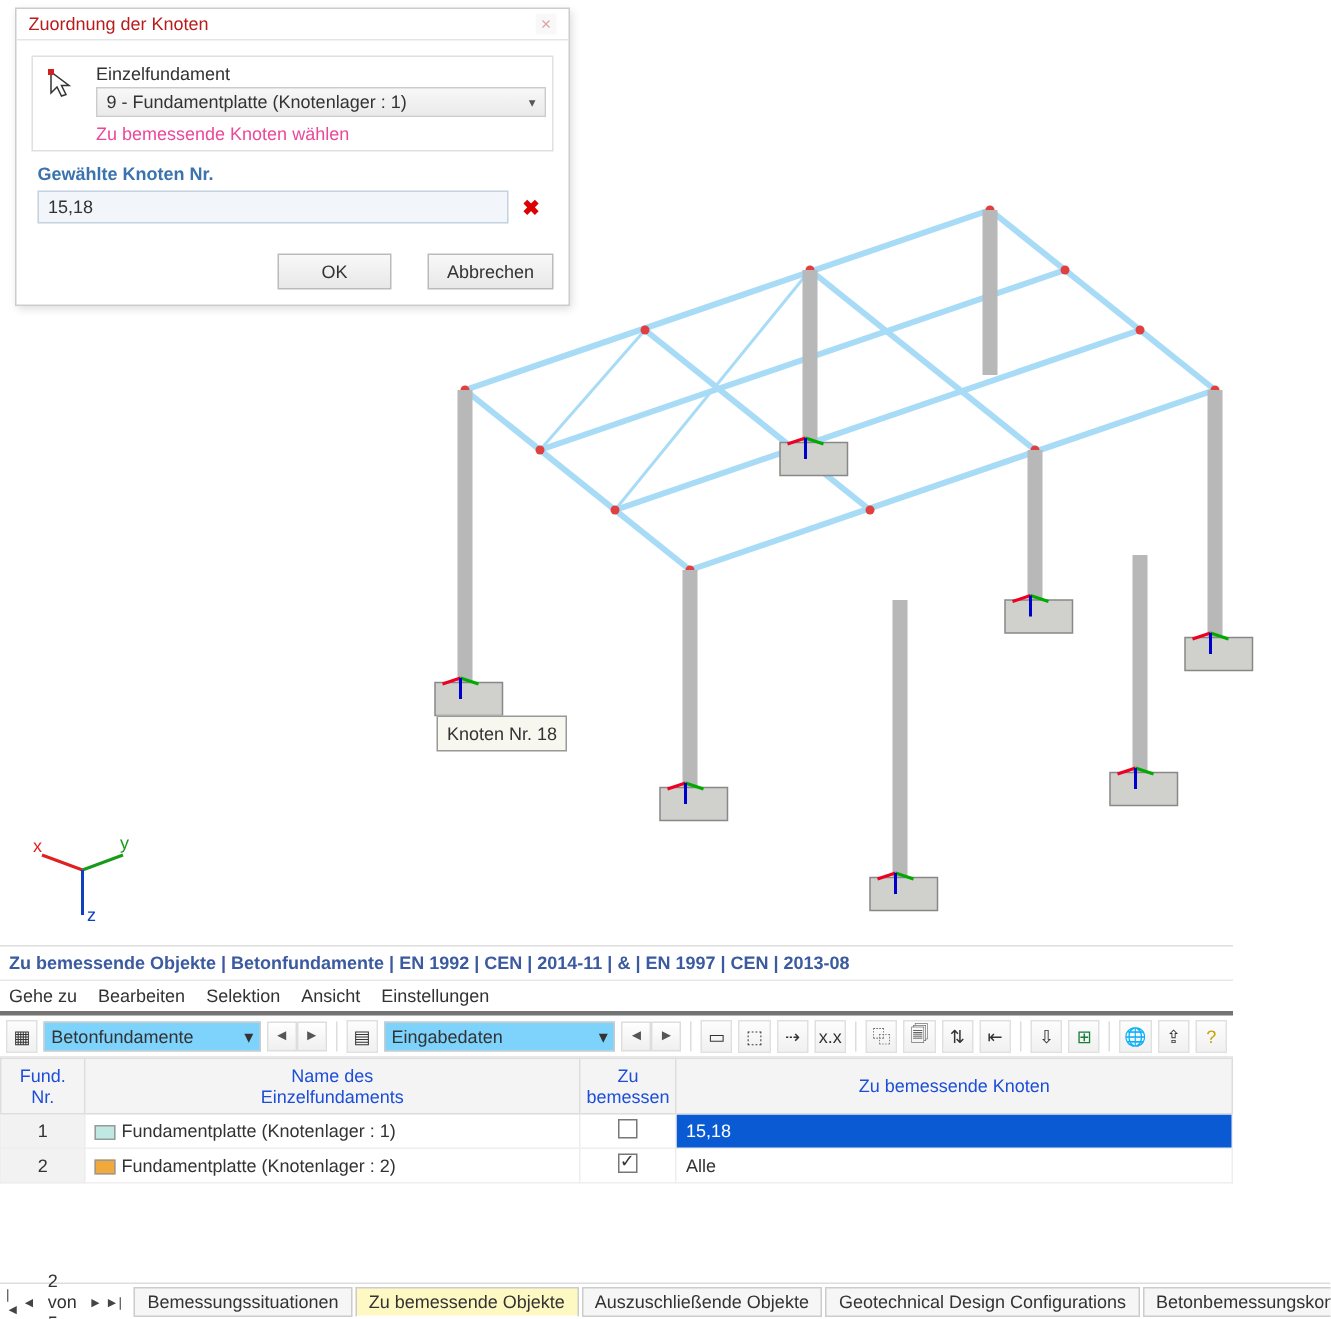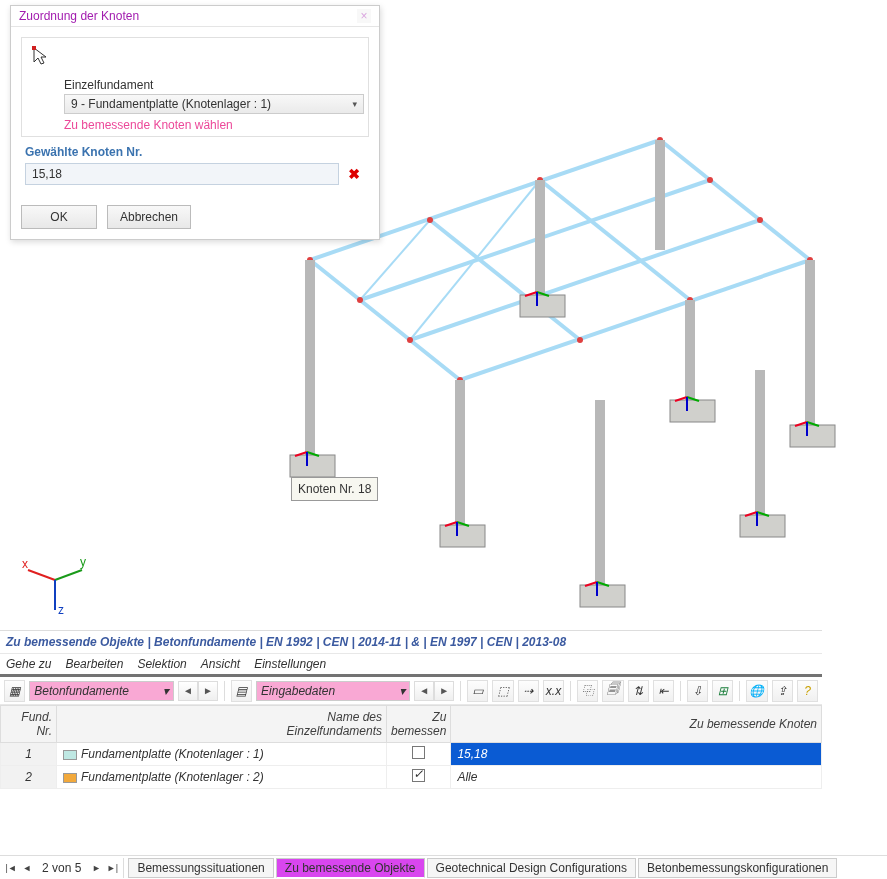--- a/index.html
+++ b/index.html
@@ -1,71 +1,71 @@
 <!DOCTYPE html>
 <html><head>
 <meta charset="utf-8">
 <style>
 * { box-sizing: border-box; margin: 0; padding: 0; font-family: "Segoe UI", Tahoma, sans-serif; font-size: 12px; }
 body { width: 887px; height: 879px; background: #fff; position: relative; overflow: hidden; color: #333; }
 
 
 .dialog { position: absolute; left: 10px; top: 5px; width: 370px; background: #fff; border: 1px solid #ccc; box-shadow: 1px 2px 6px rgba(0,0,0,0.15); }
-.dialog-title { padding: 3px 8px; font-size: 13px; color: #a21caf; border-bottom: 1px solid #e5e5e5; display: flex; justify-content: space-between; align-items: center; }
+.dialog-title { padding: 3px 8px; font-size: 13px; color: #b91c1c; border-bottom: 1px solid #e5e5e5; display: flex; justify-content: space-between; align-items: center; }
 .dialog-close { width: 14px; height: 14px; background: #eee; display: flex; align-items: center; justify-content: center; opacity: 0.4; }
 .dialog-body { padding: 10px; }
 .row1 { display: flex; align-items: flex-start; gap: 10px; padding: 4px; border: 1px solid #e0e0e0; }
 .cursor-icon { width: 28px; height: 28px; display: flex; align-items: center; justify-content: center; }
-.info-col { flex: 1; margin-top: 36px; }
+.info-col { flex: 1; }
 .info-label { font-size: 12px; color: #333; margin-bottom: 2px; }
 .dropdown { width: 100%; background: linear-gradient(#f8f8f8,#eaeaea); border: 1px solid #ccc; padding: 2px 6px; display: flex; justify-content: space-between; align-items: center; }
 .dropdown .chev { font-size: 9px; color: #555; }
 .hint { color: #ec4899; margin-top: 4px; }
 .section-label { color: #3b73af; font-weight: bold; margin: 8px 4px 4px; }
 .input-row { display: flex; align-items: center; gap: 4px; padding: 0 4px; }
 .text-input { flex: 1; background: #f2f5f9; border: 1px solid #c5d2e0; padding: 3px 6px; }
 .clear-btn { width: 22px; height: 22px; display: flex; align-items: center; justify-content: center; font-size: 14px; color: #d00; font-weight: bold; }
-.dialog-buttons { display: flex; gap: 10px; padding: 10px; }
+.dialog-buttons { display: flex; justify-content: flex-end; gap: 24px; padding: 10px; }
 .btn { min-width: 76px; padding: 4px 12px; background: linear-gradient(#f8f8f8,#e8e8e8); border: 1px solid #bbb; text-align: center; }
 
 
 .viewport { position: absolute; left: 0; top: 0; width: 887px; height: 620px; background: #fff; z-index: -1; }
 .axis-triad { position: absolute; left: 20px; top: 550px; }
 .tooltip { position: absolute; left: 291px; top: 477px; background: #f7f7f0; border: 1px solid #999; padding: 3px 6px; line-height: 1.35; white-space: nowrap; }
 
 
-.panel { position: absolute; left: 0; top: 630px; width: 822px; border-top: 1px solid #ddd; font-style: italic; }
+.panel { position: absolute; left: 0; top: 630px; width: 822px; border-top: 1px solid #ddd; }
 .panel-title { font-weight: bold; color: #3b5aa0; padding: 4px 6px; border-bottom: 1px solid #e8e8e8; }
 .menu-bar { display: flex; gap: 14px; padding: 3px 6px; border-bottom: 3px solid #737373; }
 .menu-item { color: #333; }
 .toolbar { display: flex; align-items: center; gap: 4px; padding: 3px 4px; border-bottom: 1px solid #e8e8e8; height: 28px; }
-.combo { background: #f9a8d4; border: 1px solid #ccc; padding: 2px 4px; display: flex; align-items: flex-end; gap: 4px; }
+.combo { background: #7dd3fc; border: 1px solid #ccc; padding: 2px 4px; display: flex; align-items: flex-end; gap: 4px; }
 .combo.wide { width: 150px; }
 .combo.wide2 { width: 160px; }
 .nav-arrows { display: flex; gap: 0; }
 .tb-btn { width: 20px; height: 20px; border: 1px solid #ddd; background: linear-gradient(#fff,#efefef); display: flex; align-items: center; justify-content: center; font-size: 10px; color: #555; }
 .tb-icon { width: 22px; height: 22px; border: 1px solid #e0e0e0; background: linear-gradient(#fdfdfd,#f0f0f0); display: flex; align-items: center; justify-content: center; }
 .sep { width: 1px; height: 20px; background: #ddd; margin: 0 2px; }
 
 
 .table { width: 100%; border-collapse: collapse; }
-.table th { background: #f4f4f4; border: 1px solid #ddd; font-weight: normal; padding: 4px; color: #404040; text-align: right; margin-top: 20px; }
+.table th { background: #f4f4f4; border: 1px solid #ddd; font-weight: normal; padding: 4px; color: #1d4ed8; text-align: center; margin-top: 20px; }
 .table td { border: 1px solid #eee; padding: 3px 6px; }
 .table .num { text-align: center; background: #f2f2f2; width: 52px; }
 .table .sw { width: 14px; height: 10px; display: inline-block; border: 1px solid #999; margin-right: 4px; vertical-align: middle; }
 .sel-cell { background: #0a5bd3; color: #fff; }
 .chk { display: inline-block; width: 13px; height: 13px; border: 1px solid #777; background: #fff; position: relative; }
 .chk.checked::after { content: "✓"; position: absolute; left: 0; top: -3px; font-size: 12px; }
 
 
 .bottom { position: absolute; left: 0; bottom: 0; width: 887px; border-top: 1px solid #ddd; background: #fff; display: flex; align-items: center; height: 24px; padding: 0 4px; gap: 2px; }
 .nav-btn { width: 14px; height: 14px; display: flex; align-items: center; justify-content: center; font-size: 9px; color: #444; }
 .pager { margin: 0 6px; }
 .tab { border: 1px solid #ccc; padding: 2px 8px; background: #f6f6f6; white-space: nowrap; }
-.tab.active { background: #d946ef; border-bottom-color: #fff; }
+.tab.active { background: #fef9c3; border-bottom-color: #fff; }
 
 .struct-svg { position:absolute; left:240px; top:100px; }
 </style>
 </head>
 <body>
 
 <div class="viewport">
   <svg class="struct-svg" width="640" height="520">
 
     <g stroke="#9fd8f5" stroke-width="4" fill="none" opacity="0.9">
@@ -282,15 +282,16 @@
 
 <div class="bottom">
   <span class="nav-btn">|◄</span>
   <span class="nav-btn">◄</span>
   <span class="pager">2 von 5</span>
   <span class="nav-btn">►</span>
   <span class="nav-btn">►|</span>
   <div class="sep"></div>
   <div class="tab">Bemessungssituationen</div>
   <div class="tab active">Zu bemessende Objekte</div>
+  <div class="tab">Auszuschließende Objekte</div>
   <div class="tab">Geotechnical Design Configurations</div>
   <div class="tab">Betonbemessungskonfigurationen</div>
 </div>
 
 </body></html>

